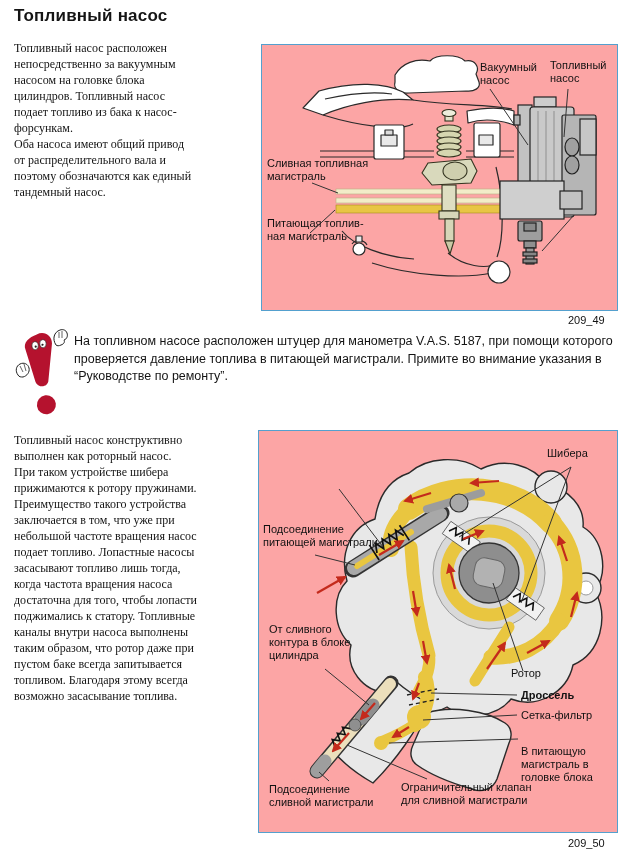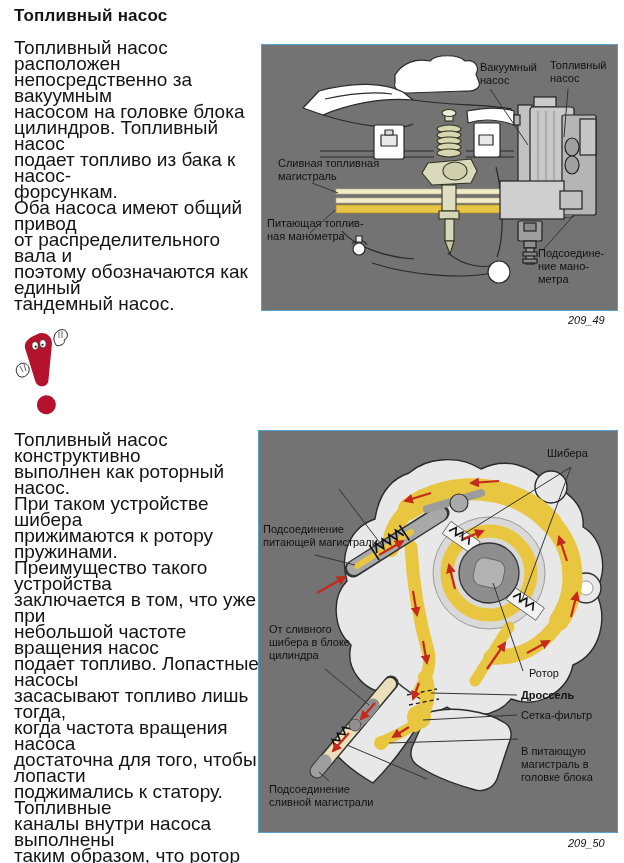--- a/index.html
+++ b/index.html
@@ -1,24 +1,24 @@
 <!DOCTYPE html>
 <html><head>
 <meta charset="utf-8">
 <style>
   html,body{margin:0;padding:0;background:#ffffff;}
   #page{
     position:relative;width:624px;height:863px;background:#ffffff;overflow:hidden;
     font-family:"Liberation Sans", sans-serif;color:#141414;
   }
   .title{position:absolute;left:14px;top:6px;font-size:17px;font-weight:bold;letter-spacing:.2px;}
-  .para{position:absolute;font-size:19px;line-height:16px;white-space:pre-line;}
+  .para{position:absolute;font-size:12px;line-height:16px;white-space:pre-line;font-family:Liberation Serif, serif;}
   .note-text{position:absolute;font-size:12.5px;line-height:17.5px;white-space:pre-line;}
-  .figbox{position:absolute;border:1.5px solid #54a0ce;background:#737373;box-sizing:border-box;}
-  .figref{position:absolute;font-size:11px;font-style:italic;color:#111;}
+  .figbox{position:absolute;border:1.5px solid #54a0ce;background:#fca5a5;box-sizing:border-box;}
+  .figref{position:absolute;font-size:11px;color:#111;}
   .lbl{position:absolute;font-size:11px;line-height:13px;white-space:pre-line;color:#111;}
   svg{display:block;}
   .abs{position:absolute;}
 </style>
 </head>
 <body>
 
 <div id="page">
 
   <div class="title">Топливный насос</div>
@@ -114,46 +114,46 @@
         <path d="M306,44 L302,92"></path>
         <path d="M50,138 L76,148"></path>
         <path d="M48,188 L73,165"></path>
         <path d="M280,206 L312,170"></path>
       </g>
     </svg>
     <div class="lbl" style="left:218px;top:16px;">Вакуумный
 насос</div>
     <div class="lbl" style="left:288px;top:14px;">Топливный
 насос</div>
-    <div class="lbl" style="left:5px;top:112px;margin-left:11px;">Сливная топливная
+    <div class="lbl" style="left:5px;top:112px;">Сливная топливная
 магистраль</div>
     <div class="lbl" style="left:5px;top:172px;">Питающая топлив-
-ная манометра</div>
-    <div class="lbl" style="left:276px;top:202px;">Подсоедине-
-ние мано-
-метра</div>
+ная магистраль</div>
   </div>
   <div class="figref" style="left:568px;top:314px;">209_49</div>
 
   <svg class="abs" style="left:14px;top:329px;" width="56" height="92" viewBox="0 0 56 92">
     <g transform="rotate(-7 28 40)">
       <path d="M27,5 C35,2 42,8 41,16 L33,52 C32,59 22,59 20,52 L14,19 C12,11 19,7 27,5 Z" fill="#b5122e"></path>
       <ellipse cx="24" cy="16" rx="3.2" ry="4" fill="#ffffff" stroke="#222" stroke-width="0.6"></ellipse>
       <ellipse cx="32" cy="15" rx="3.2" ry="4" fill="#ffffff" stroke="#222" stroke-width="0.6"></ellipse>
       <circle cx="24.5" cy="17" r="1.1" fill="#222"></circle>
       <circle cx="31.5" cy="16" r="1.1" fill="#222"></circle>
       <circle cx="28" cy="76" r="9.5" fill="#b5122e"></circle>
     </g>
 
     <path d="M42,16 C38,10 40,3 46,1 C49,0 52,1 53,4 C54,7 53,10 50,11 C51,13 50,15 47,16 C45,17 43,17 42,16 Z" fill="#ffffff" stroke="#222" stroke-width="1"></path>
     <path d="M45,3 L45,9 M48,2 L48,9" stroke="#222" stroke-width="0.7" fill="none"></path>
 
     <path d="M4,46 C1,42 2,37 6,35 C10,33 14,35 15,39 C16,43 13,47 9,48 C7,48 5,48 4,46 Z" fill="#ffffff" stroke="#222" stroke-width="1"></path>
     <path d="M6,37 L9,43 M10,35 L12,42" stroke="#222" stroke-width="0.7" fill="none"></path>
   </svg>
+  <div class="note-text" style="left:74px;top:333px;width:548px;">На топливном насосе расположен штуцер для манометра V.A.S. 5187, при помощи которого
+проверяется давление топлива в питающей магистрали. Примите во внимание указания в
+“Руководстве по ремонту”.</div>
 
   <div class="para" style="left:14px;top:432px;width:250px;">Топливный насос конструктивно
 выполнен как роторный насос.
 При таком устройстве шибера
 прижимаются к ротору пружинами.
 Преимущество такого устройства
 заключается в том, что уже при
 небольшой частоте вращения насос
 подает топливо. Лопастные насосы
 засасывают топливо лишь тогда,
@@ -273,26 +273,28 @@
         <path d="M258,284 L164,289"></path>
         <path d="M259,308 L130,312"></path>
         <path d="M70,350 L60,341"></path>
         <path d="M168,348 L88,314"></path>
       </g>
     </svg>
     <div class="lbl" style="left:288px;top:16px;">Шибера</div>
     <div class="lbl" style="left:4px;top:92px;">Подсоединение
 питающей магистрали</div>
     <div class="lbl" style="left:10px;top:192px;">От сливного
-шибера в блоке
+контура в блоке
 цилиндра</div>
-    <div class="lbl" style="left:270px;top:236px;">Ротор</div>
+    <div class="lbl" style="left:252px;top:236px;">Ротор</div>
     <div class="lbl" style="left:262px;top:258px;font-weight:bold;">Дроссель</div>
     <div class="lbl" style="left:262px;top:278px;">Сетка-фильтр</div>
     <div class="lbl" style="left:262px;top:298px;margin-top:16px;">В питающую
 магистраль в
 головке блока</div>
     <div class="lbl" style="left:10px;top:352px;">Подсоединение
 сливной магистрали</div>
+    <div class="lbl" style="left:142px;top:350px;">Ограничительный клапан
+для сливной магистрали</div>
   </div>
   <div class="figref" style="left:568px;top:837px;">209_50</div>
 
 </div>
 
 </body></html>

